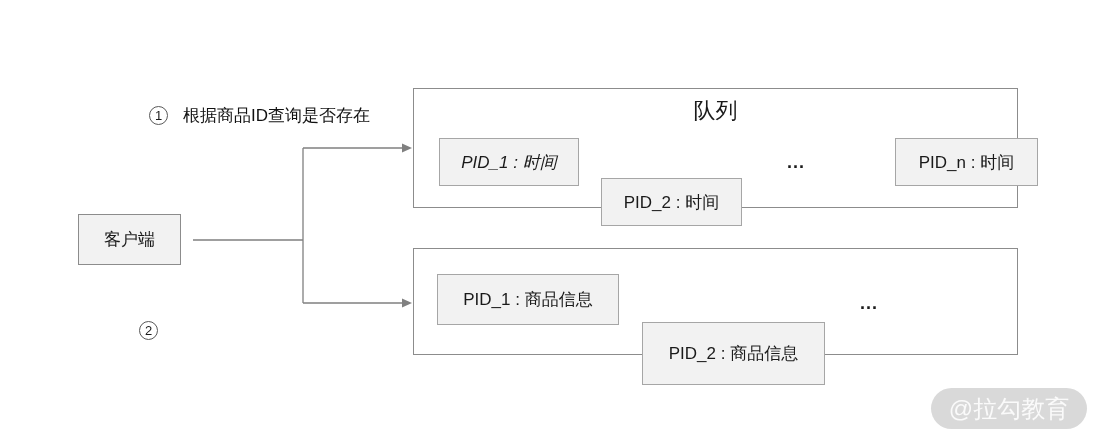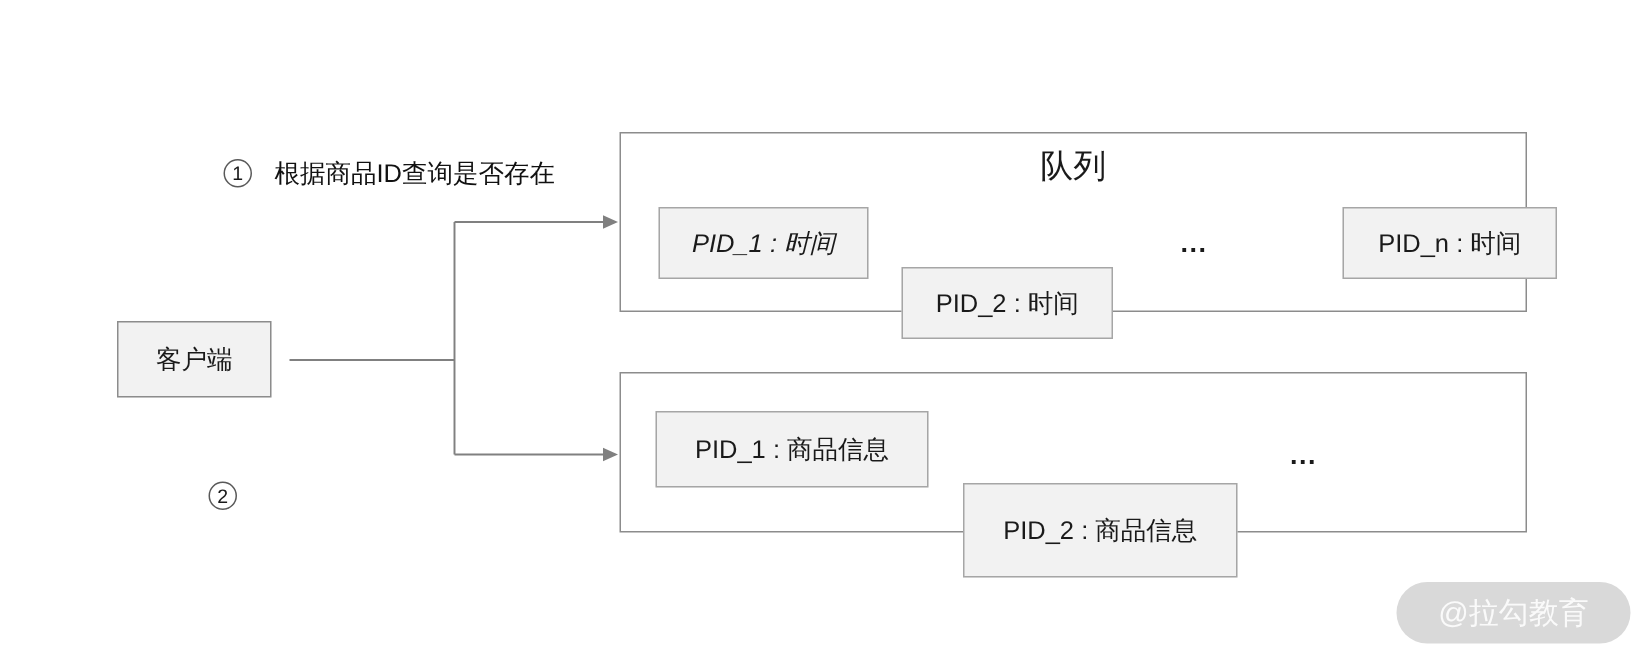--- a/index.html
+++ b/index.html
@@ -95,21 +95,21 @@
     left: 931px;
     top: 388px;
     width: 156px;
     height: 41px;
     border-radius: 21px;
     background: #d9d9d9;
     color: #fafafa;
     display: flex;
     align-items: center;
     justify-content: center;
-    font-size: 20px;
+    font-size: 24px;
     z-index: 3;
   }
 </style>
 </head>
 <body>
 
 <div class="canvas">
 
   <svg class="connectors" viewBox="0 0 1097 444" xmlns="http://www.w3.org/2000/svg">
     <path d="M193,240 L303,240 M303,148 L303,303 M303,148 L402,148 M303,303 L402,303" stroke="#808080" stroke-width="1.3" fill="none"></path>

